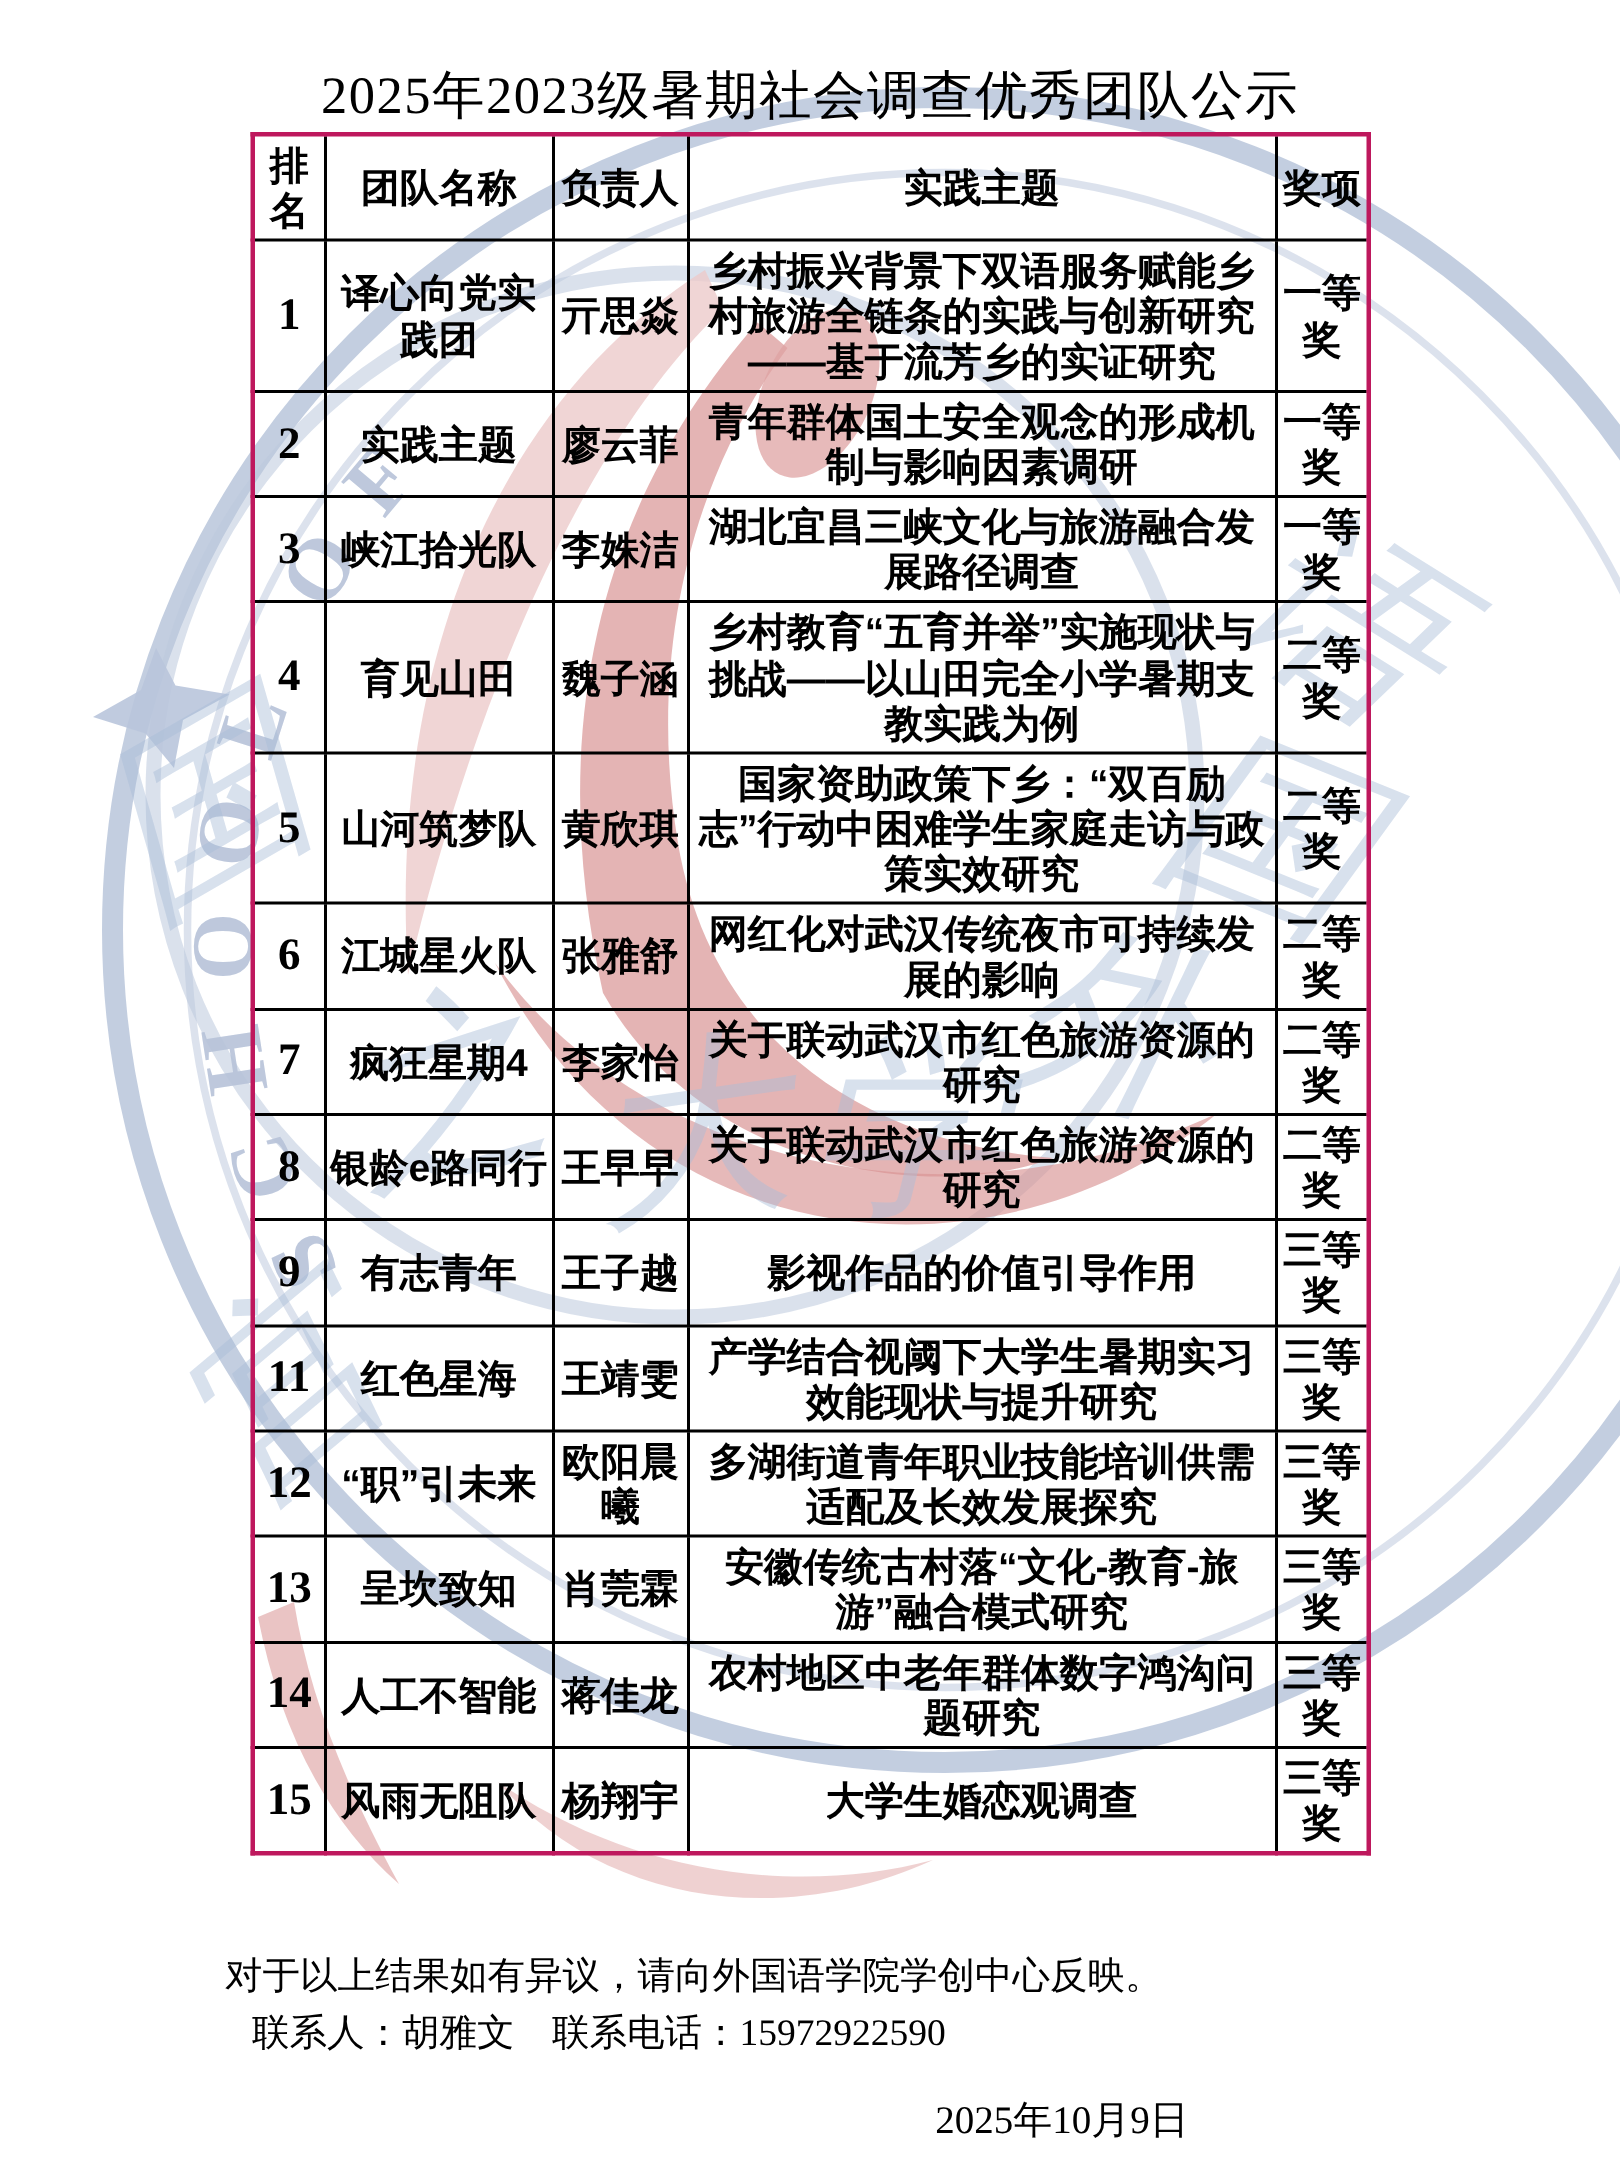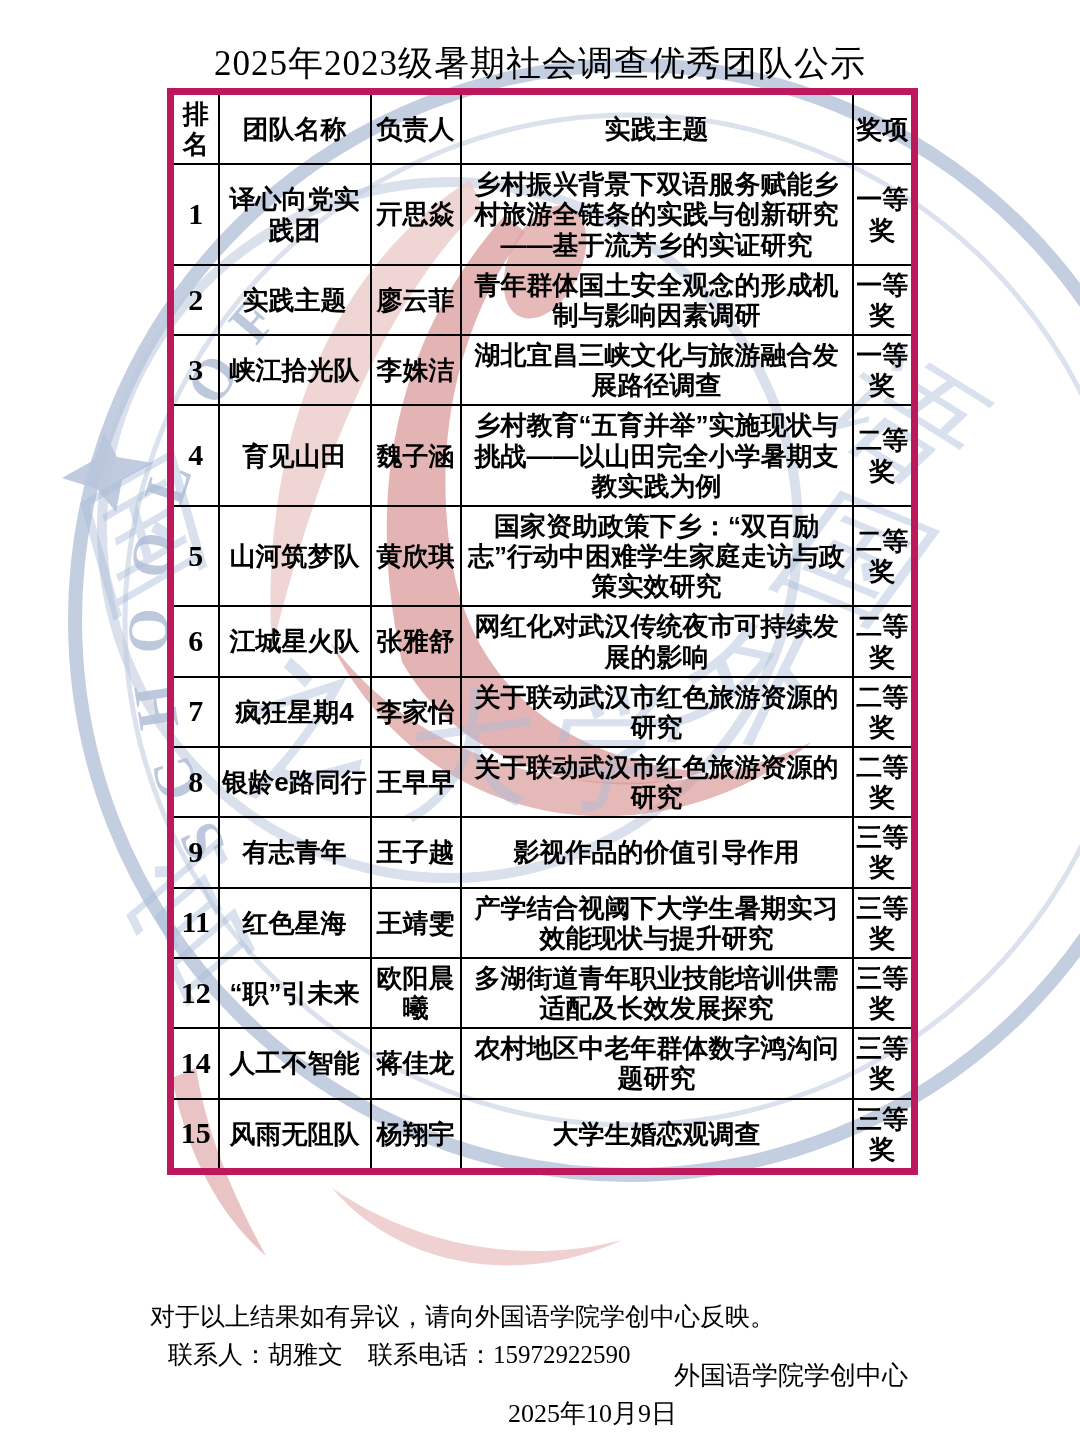--- a/index.html
+++ b/index.html
@@ -5,35 +5,35 @@
   html,body{margin:0;padding:0;background:#ffffff;}
   #page{position:relative;width:1080px;height:1440px;background:#ffffff;overflow:hidden;
         font-family:"Liberation Sans",sans-serif;color:#000;}
   
   #wm{position:absolute;left:0;top:0;width:1080px;height:1440px;z-index:0;}
   
   #content{position:absolute;left:0;top:0;width:1080px;height:1440px;z-index:1;}
   .title{position:absolute;left:0;top:40px;width:1080px;text-align:center;
          font-family:"Liberation Serif",serif;font-weight:normal;font-size:35px;letter-spacing:1px;}
   .table-wrap{position:absolute;left:167px;top:88px;width:744px;}
-  table{border-collapse:collapse;width:100%;table-layout:fixed;border:7px solid #be185d;}
+  table{border-collapse:collapse;width:100%;table-layout:fixed;border:3px solid #be185d;}
   td,th{border:2px solid #000;text-align:center;vertical-align:middle;
         font-weight:bold;font-size:26px;line-height:1.16;padding:4px 1px;
         word-break:break-all;overflow-wrap:anywhere;}
   thead tr{height:57px;}
   tbody tr{height:64px;}
   th{font-weight:bold;}
   .c-rank{font-family:"Liberation Serif",serif;font-size:30px;}
   .c-topic{padding:4px 2px;border-radius:13px;}
   .serif-num{font-family:"Liberation Serif",serif;}
   
   .foot-notice{position:absolute;left:150px;top:1300px;font-size:25px;}
   .foot-contact{position:absolute;left:168px;top:1338px;font-size:25px;}
   .foot-sign{position:absolute;left:508px;top:1358px;width:400px;text-align:right;font-size:26px;}
-  .foot-date{position:absolute;left:508px;top:1396px;width:400px;text-align:left;
+  .foot-date{position:absolute;left:508px;top:1396px;width:400px;text-align:center;
              font-size:26px;font-family:"Liberation Serif",serif;}
 </style>
 </head>
 <body>
 
 <div id="page">
 
   <svg id="wm" viewBox="0 0 1080 1440" xmlns="http://www.w3.org/2000/svg" aria-hidden="true">
 
     <circle cx="630" cy="620" r="555" fill="none" stroke="#b9c5db" stroke-width="14" opacity="0.85"></circle>
@@ -173,20 +173,27 @@
     </tr>
 
     <tr>
       <td class="c-rank">12</td>
       <td class="c-team">“职”引未来</td>
       <td class="c-leader">欧阳晨曦</td>
       <td class="c-topic">多湖街道青年职业技能培训供需适配及长效发展探究</td>
       <td class="c-award">三等奖</td>
     </tr>
 
+    <tr>
+      <td class="c-rank">13</td>
+      <td class="c-team">呈坎致知</td>
+      <td class="c-leader">肖莞霖</td>
+      <td class="c-topic">安徽传统古村落“文化-教育-旅游”融合模式研究</td>
+      <td class="c-award">三等奖</td>
+    </tr>
 
     <tr>
       <td class="c-rank">14</td>
       <td class="c-team">人工不智能</td>
       <td class="c-leader">蒋佳龙</td>
       <td class="c-topic">农村地区中老年群体数字鸿沟问题研究</td>
       <td class="c-award">三等奖</td>
     </tr>
 
     <tr>
@@ -197,17 +204,16 @@
       <td class="c-award">三等奖</td>
     </tr>
   </tbody>
       </table>
     </div>
 
     <div class="foot-notice">对于以上结果如有异议，请向外国语学院学创中心反映。</div>
     <div class="foot-contact">
       <span>联系人：胡雅文　联系电话：</span><span class="serif-num">15972922590</span>
     </div>
-    <div class="foot-sign">外国语学院学创中心</div>
     <div class="foot-date">2025年10月9日</div>
   </div>
 
 </div>
 
 </body></html>

